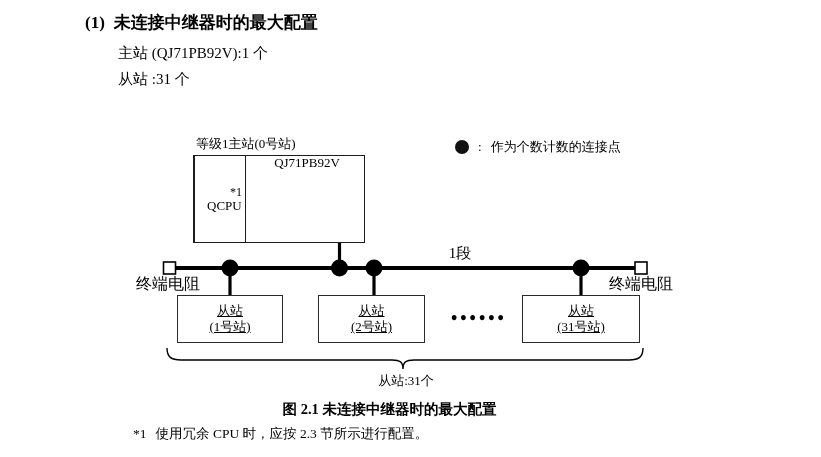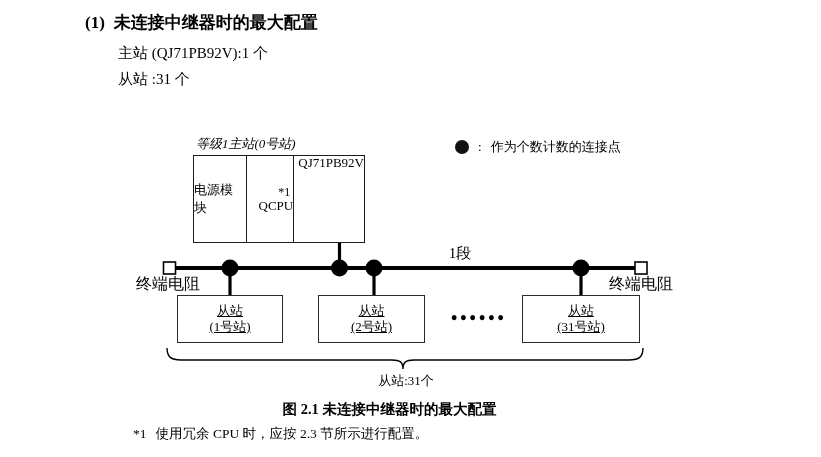--- a/index.html
+++ b/index.html
@@ -22,21 +22,21 @@
     white-space:nowrap;
   }
   .sub-line { left:118px; font-size:15px; line-height:19px; white-space:nowrap; }
   .sub-master { top:44px; }
   .sub-slave  { top:70px; }
 
   
   .connector-svg { left:0; top:0; }
 
   
-  .master-label { left:196px; top:135px; font-size:13px; white-space:nowrap;font-style:italic; }
+  .master-label { left:196px; top:135px; font-size:13px; white-space:nowrap; }
   .master-box {
     left:193px; top:155px; width:172px; height:88px;
     border:1.5px solid #1c1c1c; background:#fff;
     display:flex;
   }
   .mcell { height:100%; font-size:13px; }
   .cell-power { width:70px; display:flex; align-items:center; justify-content:center; }
   .cell-cpu   { width:51px; border-left:1.5px solid #1c1c1c;
                 display:flex; flex-direction:column; justify-content:center; }
   .cpu-note   { align-self:flex-end; font-size:12px; margin-right:3px; line-height:13px; }
@@ -107,21 +107,20 @@
 
   <div class="abs heading">
     <span>(1)</span>
     <span>未连接中继器时的最大配置</span>
   </div>
   <div class="abs sub-line sub-master">主站 (QJ71PB92V):1 个</div>
   <div class="abs sub-line sub-slave">从站 :31 个</div>
 
   <div class="abs master-label">等级1主站(0号站)</div>
   <div class="abs master-box">
-    <div class="mcell cell-power">电源模块</div>
     <div class="mcell cell-cpu">
       <span class="cpu-note">*1</span>
       <span class="cpu-name">QCPU</span>
     </div>
     <div class="mcell cell-module">
       <span>QJ71</span>
       <span>PB92V</span>
     </div>
   </div>
 

